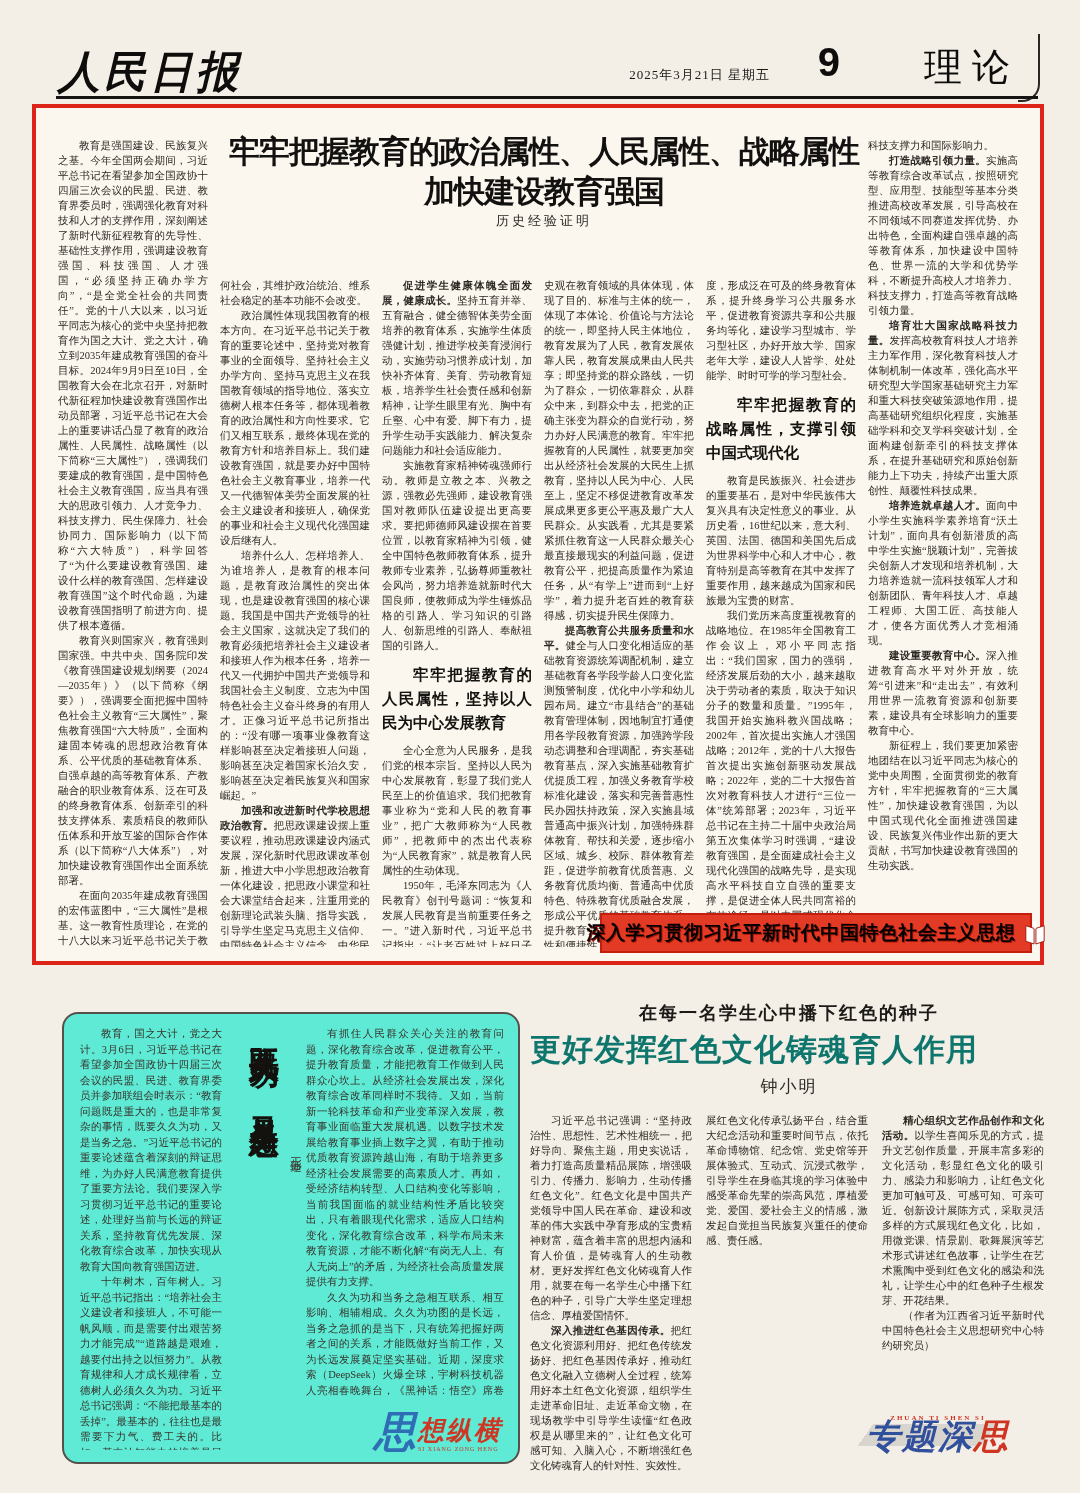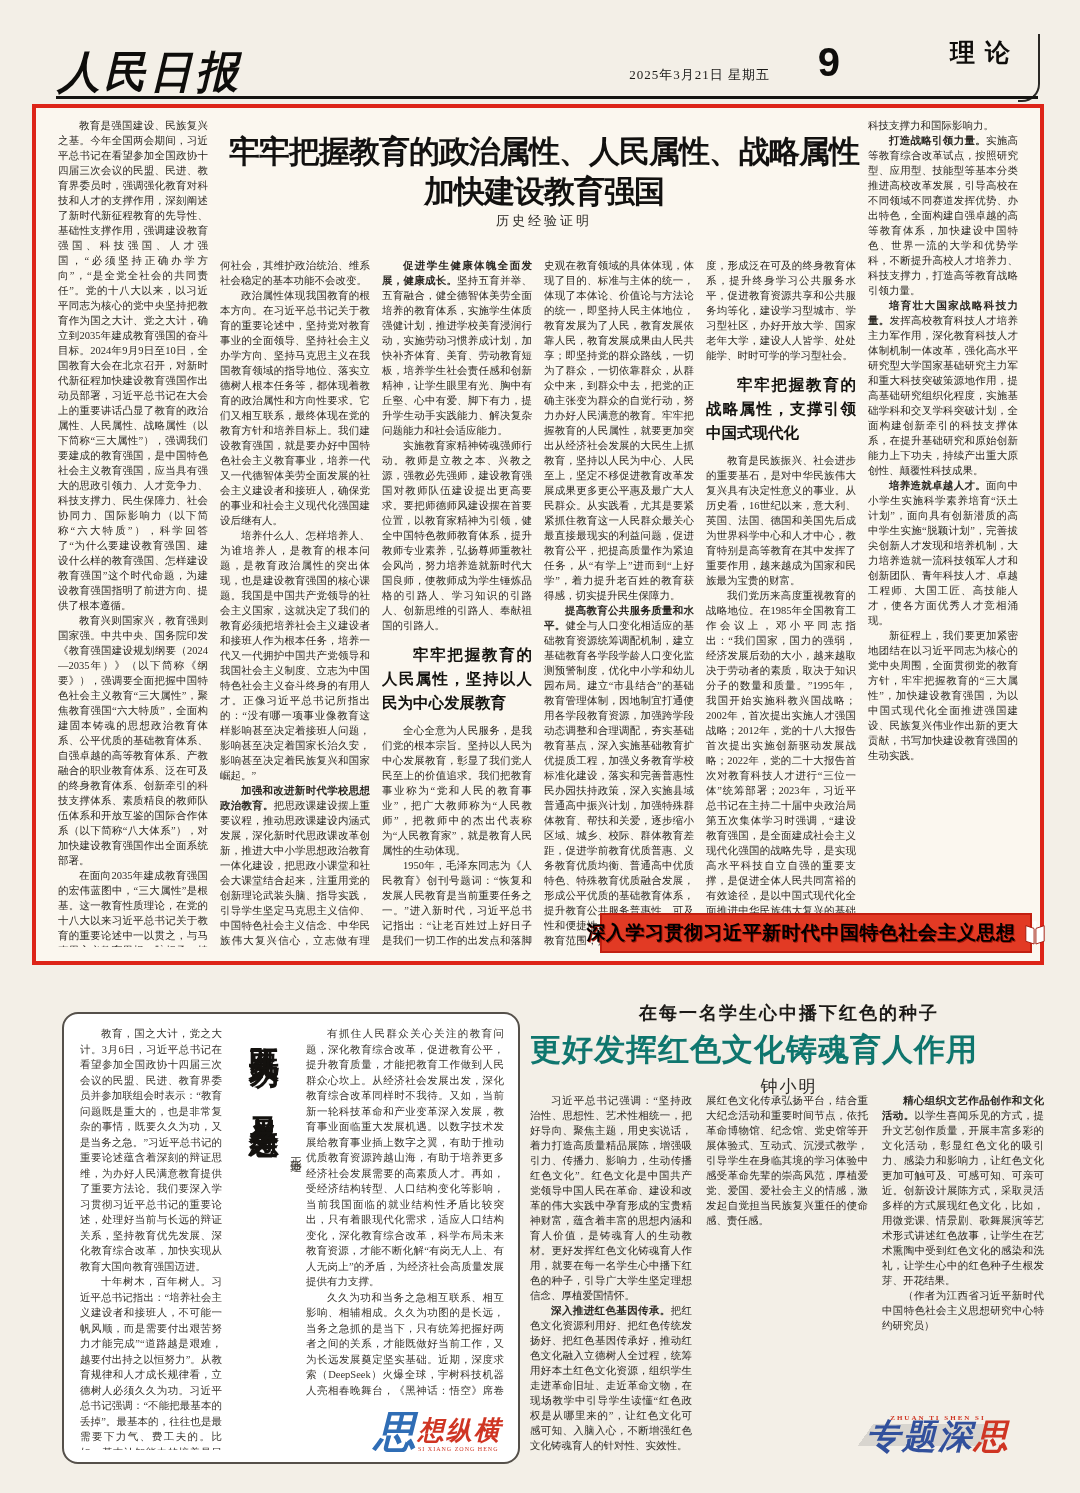--- a/index.html
+++ b/index.html
@@ -10,41 +10,41 @@
     color:#26231f;overflow:hidden;
   }
   
   .masthead{
     position:absolute;left:58px;top:44px;font-size:42px;font-weight:900;
     font-style:italic;letter-spacing:4px;color:#0e0d0b;
     font-family:"Liberation Serif",serif;transform:scaleY(1.05);
   }
   .header-date{position:absolute;right:310px;top:66px;font-size:13px;color:#1a1917;letter-spacing:1px;}
   .page-no{position:absolute;right:240px;top:40px;font-size:40px;font-weight:900;font-family:"Liberation Sans",sans-serif;color:#0e0d0b;}
-  .section-name{position:absolute;right:60px;top:36px;font-size:25px;font-weight:700;letter-spacing:10px;color:#0e0d0b;font-family:"Liberation Sans",sans-serif;}
+  .section-name{position:absolute;right:60px;top:42px;font-size:38px;font-weight:400;letter-spacing:10px;color:#0e0d0b;font-family:"Liberation Sans",sans-serif;}
   .header-rule{position:absolute;left:56px;top:96px;width:982px;height:3px;background:#151412;}
   .header-bracket{position:absolute;right:40px;top:34px;width:20px;height:66px;border-right:2px solid #2a2825;border-bottom:2px solid #2a2825;border-radius:0 0 18px 0;}
   
   .main-box{
     position:absolute;left:32px;top:104px;width:1012px;height:861px;
     border:4px solid #dd2418;background:#fbf7ef;box-sizing:border-box;
   }
   .main-headline{
     position:absolute;left:168px;top:24px;width:680px;text-align:center;
     font-size:31px;font-weight:900;letter-spacing:-1px;color:#121110;
     font-family:"Liberation Sans","DejaVu Sans",sans-serif;line-height:40px;
   }
   .main-byline{position:absolute;left:168px;top:104px;width:680px;text-align:center;font-size:13px;color:#2c2a26;letter-spacing:3px;}
   .cols{
     position:absolute;left:22px;right:22px;top:10px;bottom:14px;
     display:flex;gap:12px;
   }
   .ncol{
     flex:1 1 0;overflow:hidden;
-    font-size:10.5px;line-height:15px;text-align:justify;color:#2b2823;
+    font-size:10.5px;line-height:15px;text-align:justify;color:#2b2823;margin-top:20px;
   }
   .ncol.push{padding-top:140px;box-sizing:border-box;}
   .bp{margin:0;text-indent:2em;}
   .bp.cont{text-indent:0;}
   .bp b{font-family:"Liberation Sans",sans-serif;font-weight:700;}
   .subhead{
     font-family:"Liberation Sans","DejaVu Sans",sans-serif;
     font-weight:800;font-size:15.5px;line-height:24px;color:#14130f;
     margin:10px 0 8px 0;text-indent:2em;text-align:justify;
   }
@@ -56,21 +56,21 @@
   }
   .banner-text{
     color:#000000;font-weight:900;font-size:19px;letter-spacing:0.5px;
     font-family:"Liberation Sans",sans-serif;text-shadow:1px 1px 0 #a01508;
     white-space:nowrap;
   }
   .banner-icon{width:22px;height:26px;flex:0 0 auto;}
   
   .left-box{
     position:absolute;left:62px;top:1012px;width:458px;height:452px;
-    border:2px solid #55504a;border-radius:16px;background:#ffffff;box-sizing:border-box;
+    border:2px solid #55504a;border-radius:16px;background:#5eead4;box-sizing:border-box;
   }
   .kai{font-size:10.5px;line-height:15.5px;text-align:justify;color:#37332c;}
   .kai .bp{text-indent:2em;}
   .lcolA{position:absolute;left:16px;top:12px;width:142px;bottom:12px;overflow:hidden;}
   .lcolB{position:absolute;left:242px;top:12px;right:14px;bottom:64px;overflow:hidden;}
   .vtitle{
     position:absolute;left:168px;top:10px;height:420px;width:52px;
     writing-mode:vertical-rl;text-orientation:upright;
     font-size:30px;font-weight:900;color:#14120f;letter-spacing:2px;
     font-family:"Liberation Serif",serif;
@@ -148,20 +148,21 @@
         <p class="bp cont">度，形成泛在可及的终身教育体系，提升终身学习公共服务水平，促进教育资源共享和公共服务均等化，建设学习型城市、学习型社区，办好开放大学、国家老年大学，建设人人皆学、处处能学、时时可学的学习型社会。</p>
         <div class="subhead">牢牢把握教育的战略属性，支撑引领中国式现代化</div>
         <p class="bp">教育是民族振兴、社会进步的重要基石，是对中华民族伟大复兴具有决定性意义的事业。从历史看，16世纪以来，意大利、英国、法国、德国和美国先后成为世界科学中心和人才中心，教育特别是高等教育在其中发挥了重要作用，越来越成为国家和民族最为宝贵的财富。</p>
         <p class="bp">我们党历来高度重视教育的战略地位。在1985年全国教育工作会议上，邓小平同志指出：“我们国家，国力的强弱，经济发展后劲的大小，越来越取决于劳动者的素质，取决于知识分子的数量和质量。”1995年，我国开始实施科教兴国战略；2002年，首次提出实施人才强国战略；2012年，党的十八大报告首次提出实施创新驱动发展战略；2022年，党的二十大报告首次对教育科技人才进行“三位一体”统筹部署；2023年，习近平总书记在主持二十届中央政治局第五次集体学习时强调，“建设教育强国，是全面建成社会主义现代化强国的战略先导，是实现高水平科技自立自强的重要支撑，是促进全体人民共同富裕的有效途径，是以中国式现代化全面推进中华民族伟大复兴的基础工程”；2024年，党的二十届三中全会通过的决定对统筹推进教育科技人才体制机制一体改革作出部署。</p>
       </div>
     <div class="ncol">
         <p class="bp cont">科技支撑力和国际影响力。</p>
         <p class="bp"><b>打造战略引领力量。</b>实施高等教育综合改革试点，按照研究型、应用型、技能型等基本分类推进高校改革发展，引导高校在不同领域不同赛道发挥优势、办出特色，全面构建自强卓越的高等教育体系，加快建设中国特色、世界一流的大学和优势学科，不断提升高校人才培养力、科技支撑力，打造高等教育战略引领力量。</p>
         <p class="bp"><b>培育壮大国家战略科技力量。</b>发挥高校教育科技人才培养主力军作用，深化教育科技人才体制机制一体改革，强化高水平研究型大学国家基础研究主力军和重大科技突破策源地作用，提高基础研究组织化程度，实施基础学科和交叉学科突破计划，全面构建创新牵引的科技支撑体系，在提升基础研究和原始创新能力上下功夫，持续产出重大原创性、颠覆性科技成果。</p>
         <p class="bp"><b>培养造就卓越人才。</b>面向中小学生实施科学素养培育“沃土计划”，面向具有创新潜质的高中学生实施“脱颖计划”，完善拔尖创新人才发现和培养机制，大力培养造就一流科技领军人才和创新团队、青年科技人才、卓越工程师、大国工匠、高技能人才，使各方面优秀人才竞相涌现。</p>
+        <p class="bp"><b>建设重要教育中心。</b>深入推进教育高水平对外开放，统筹“引进来”和“走出去”，有效利用世界一流教育资源和创新要素，建设具有全球影响力的重要教育中心。</p>
         <p class="bp">新征程上，我们要更加紧密地团结在以习近平同志为核心的党中央周围，全面贯彻党的教育方针，牢牢把握教育的“三大属性”，加快建设教育强国，为以中国式现代化全面推进强国建设、民族复兴伟业作出新的更大贡献，书写加快建设教育强国的生动实践。</p>
       </div>
   </div>
   <div class="main-headline">牢牢把握教育的政治属性、人民属性、战略属性　加快建设教育强国</div>
   <div class="main-byline">历史经验证明</div>
   <div class="banner">
     <span class="banner-text">深入学习贯彻习近平新时代中国特色社会主义思想</span>
     <svg class="banner-icon" viewBox="0 0 24 28">
       <path d="M2 6 L11 9 L11 26 L2 23 Z" fill="#ffffff" stroke="#a01508" stroke-width="1"></path>
       <path d="M22 6 L13 9 L13 26 L22 23 Z" fill="#ffffff" stroke="#a01508" stroke-width="1"></path>

